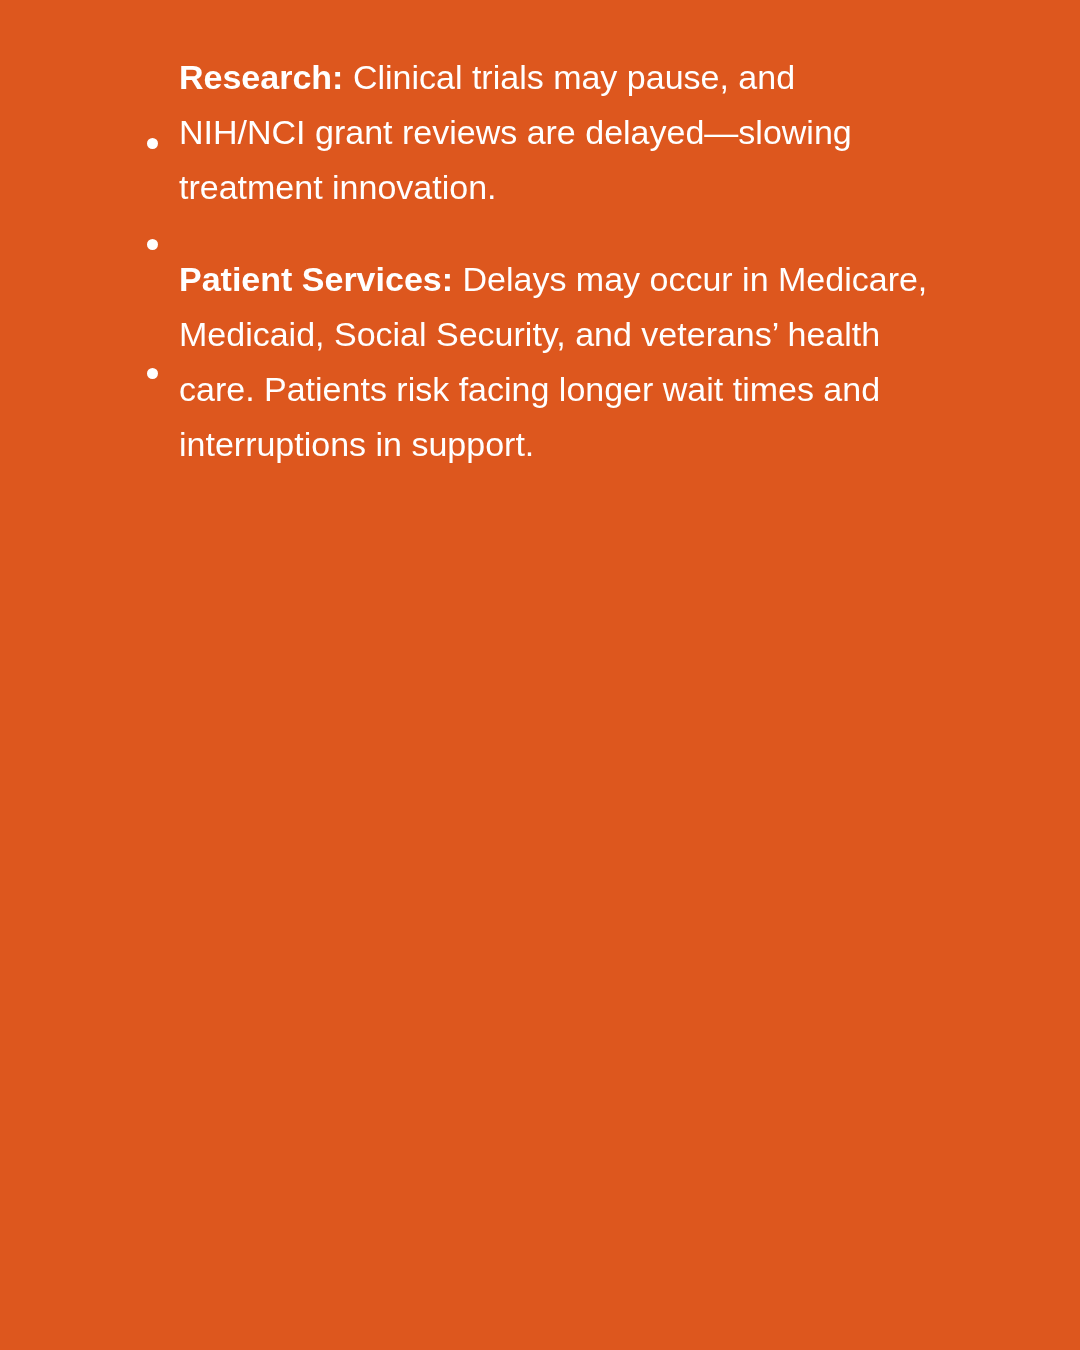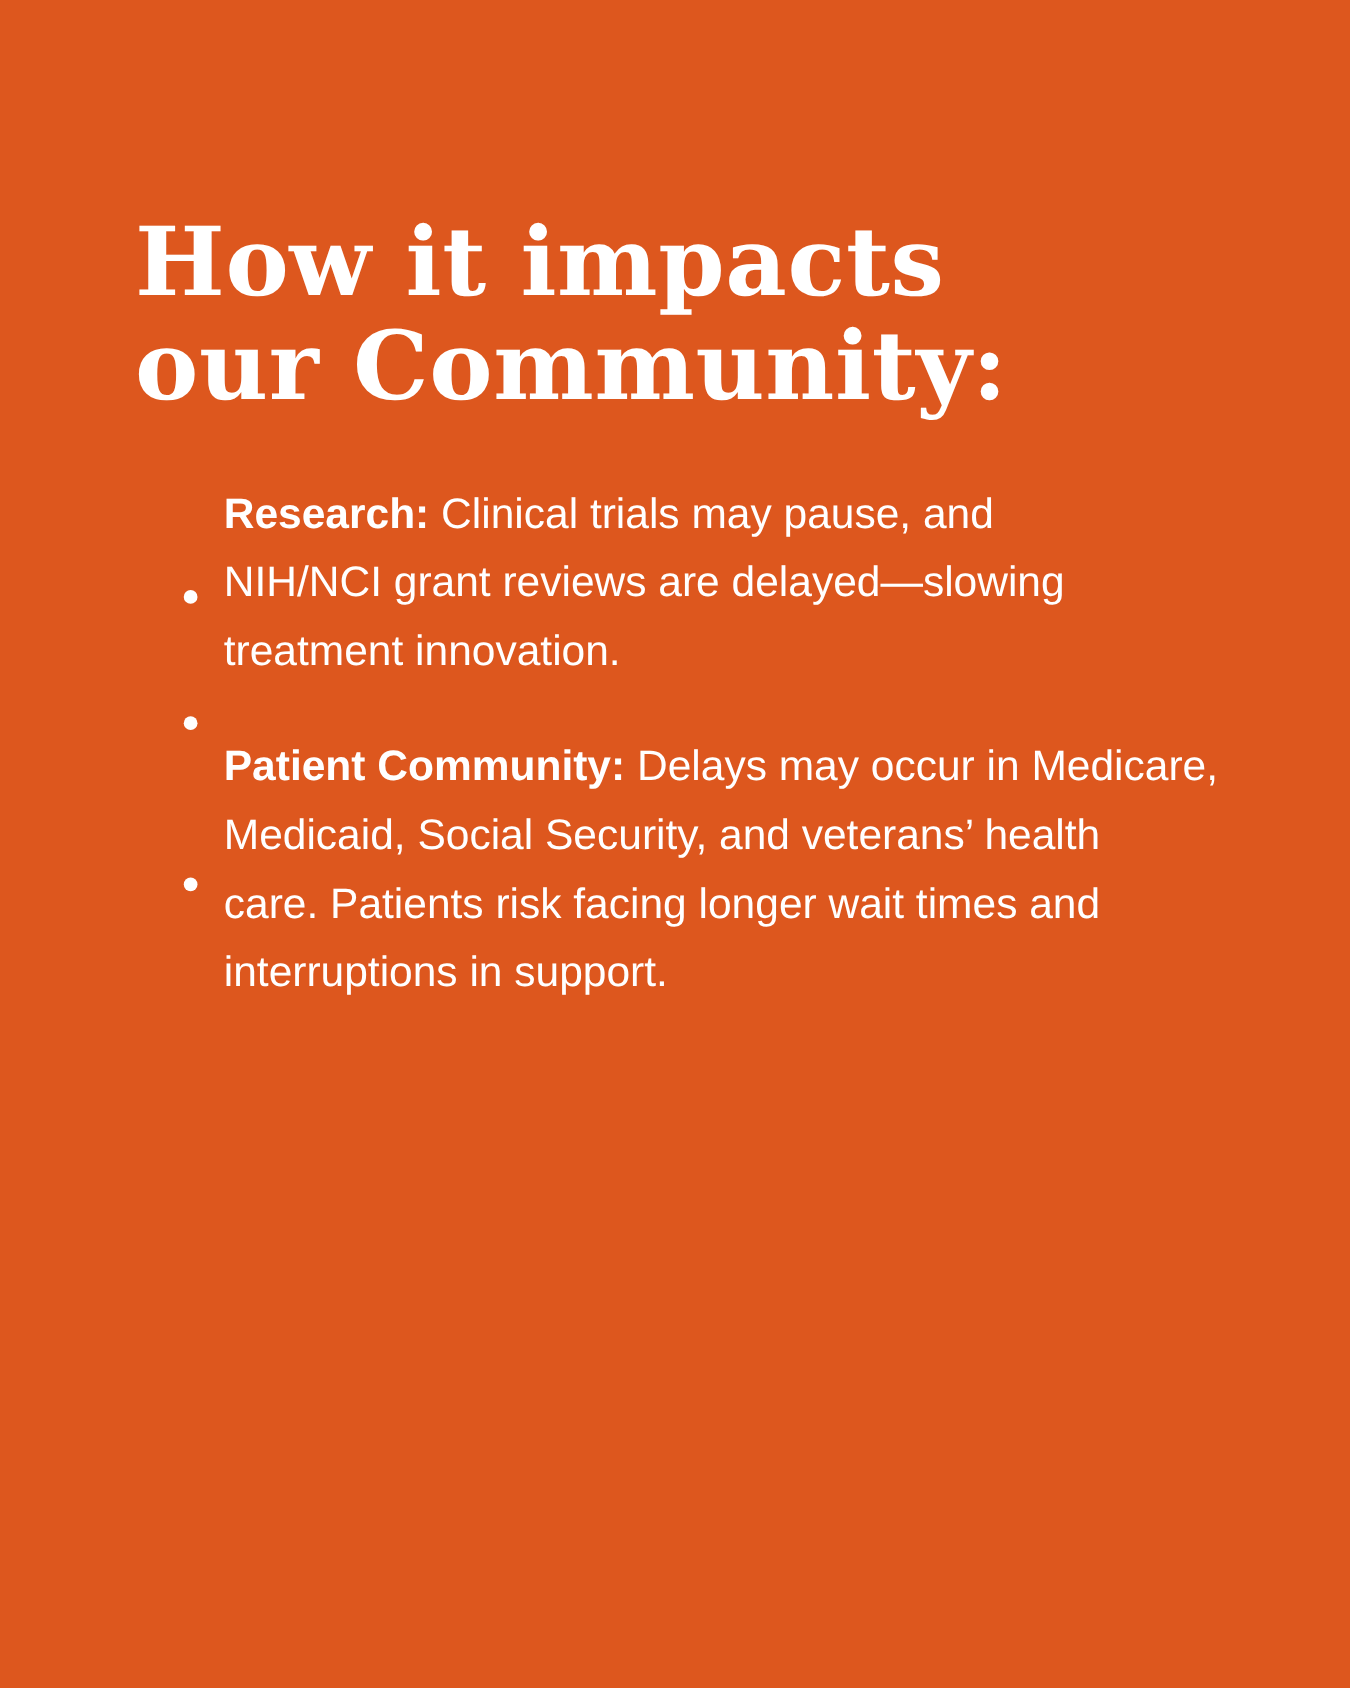--- a/index.html
+++ b/index.html
@@ -43,38 +43,37 @@
     margin: 22px 21px 0 0;
   }
   .bullet-para { margin: 0; }
   .bullet-label { font-weight: bold; }
 </style>
 </head>
 <body>
 
 <main class="poster">
 
-  <h1 class="title"><span>How it impacts<br>our Community:</span></h1>
 
   <ul class="impact-list">
 
     <li>
       <span class="dot"></span>
       <p class="bullet-para">
         <strong class="bullet-label">Research:</strong>
         <span>Clinical trials may pause, and<br>NIH/NCI grant reviews are delayed—slowing<br>treatment innovation.</span>
       </p>
     </li>
 
     <li>
       <span class="dot"></span>
     </li>
 
     <li>
       <span class="dot"></span>
       <p class="bullet-para">
-        <strong class="bullet-label">Patient Community:</strong>
+        <strong class="bullet-label">Patient Services:</strong>
         <span>Delays may occur in Medicare,<br>Medicaid, Social Security, and veterans’ health<br>care. Patients risk facing longer wait times and<br>interruptions in support.</span>
       </p>
     </li>
 
   </ul>
 </main>
 
 </body></html>

